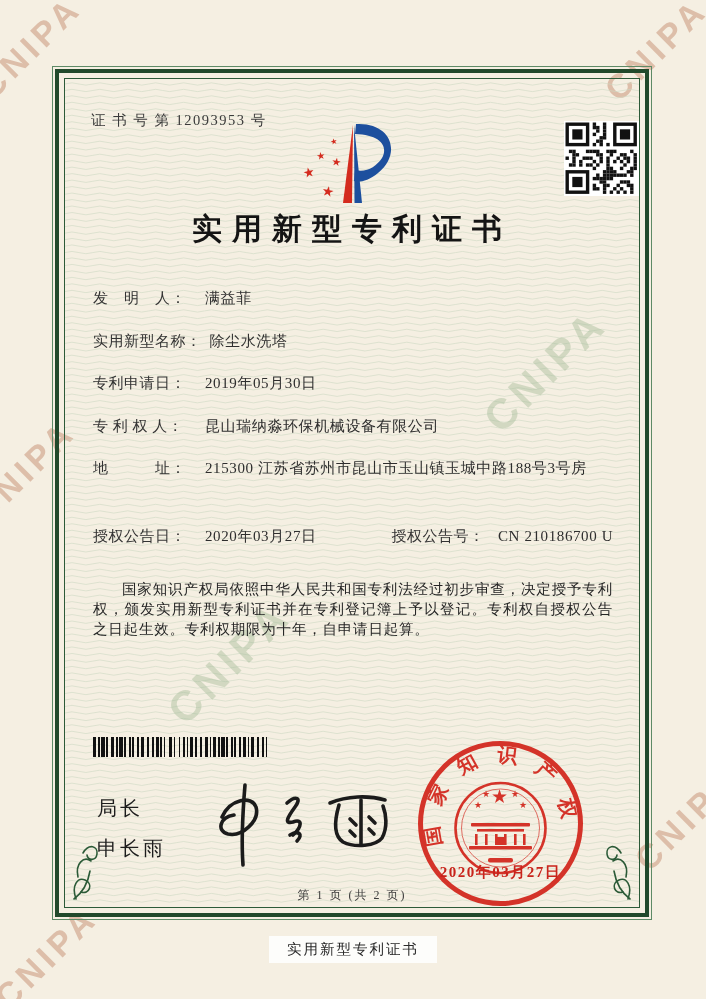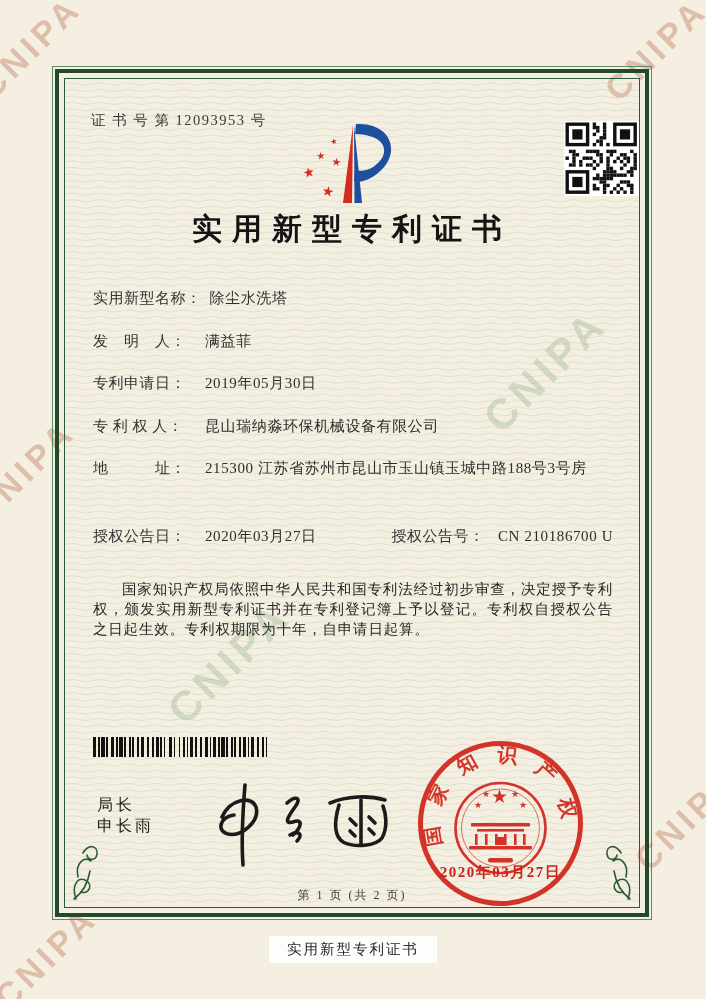--- a/index.html
+++ b/index.html
@@ -57,22 +57,22 @@
   
   .body-text{ left:28px; top:500px; width:520px; }
   .body-text p{
     margin:0; text-indent:2em; font-size:14.5px; line-height:20px;
     letter-spacing:0.8px; color:#252525; text-align:justify;
   }
   
   .barcode{ left:28px; top:658px; width:200px; height:20px; display:flex; align-items:stretch; }
   .barcode i{ display:block; height:100%; }
   .barcode .b{ background:#111; }
-  .director{ left:32px; top:716px; font-size:16px; letter-spacing:3px; color:#1d1d1d; }
-  .director .dname{ }
+  .director{ left:32px; top:716px; font-size:20px; letter-spacing:3px; color:#1d1d1d; }
+  .director .dname{ margin-top:13px; }
   .signature{ left:122px; top:698px; width:220px; height:95px; }
   .seal{ left:343px; top:652px; width:185px; height:185px; opacity:0.94; z-index:3; }
   .seal-date{
     left:343px; top:784px; width:185px; text-align:center; z-index:4;
     font-size:15px; font-weight:bold; color:#c9241c; letter-spacing:1.5px; white-space:nowrap;
   }
   .corner-orn{ bottom:4px; width:38px; height:80px; z-index:2; position:absolute; }
   .orn-left{ left:3px; }
   .orn-right{ right:3px; transform:scaleX(-1); }
   .page-footer{
@@ -368,24 +368,24 @@
             <rect x="55.9" y="8.3" width="10.2" height="10.2" fill="#111"></rect>
             <rect x="1.5" y="49.1" width="23.8" height="23.8" fill="#111"></rect>
             <rect x="4.9" y="52.5" width="17" height="17" fill="#fff"></rect>
             <rect x="8.3" y="55.9" width="10.2" height="10.2" fill="#111"></rect>
           </svg>
 
         <div class="abs title">实用新型专利证书</div>
 
         <div class="abs fields">
           <div class="frow">
+            <span class="flabel">发　明　人：</span><span class="fvalue">满益菲</span>
+          </div>
+          <div class="frow">
             <span class="flabel">实用新型名称：</span><span class="fvalue">除尘水洗塔</span>
-          </div>
-          <div class="frow">
-            <span class="flabel">发　明　人：</span><span class="fvalue">满益菲</span>
           </div>
           <div class="frow">
             <span class="flabel">专利申请日：</span><span class="fvalue">2019年05月30日</span>
           </div>
           <div class="frow">
             <span class="flabel">专 利 权 人：</span><span class="fvalue">昆山瑞纳淼环保机械设备有限公司</span>
           </div>
           <div class="frow">
             <span class="flabel">地　　　址：</span><span class="fvalue">215300 江苏省苏州市昆山市玉山镇玉城中路188号3号房</span>
           </div>

